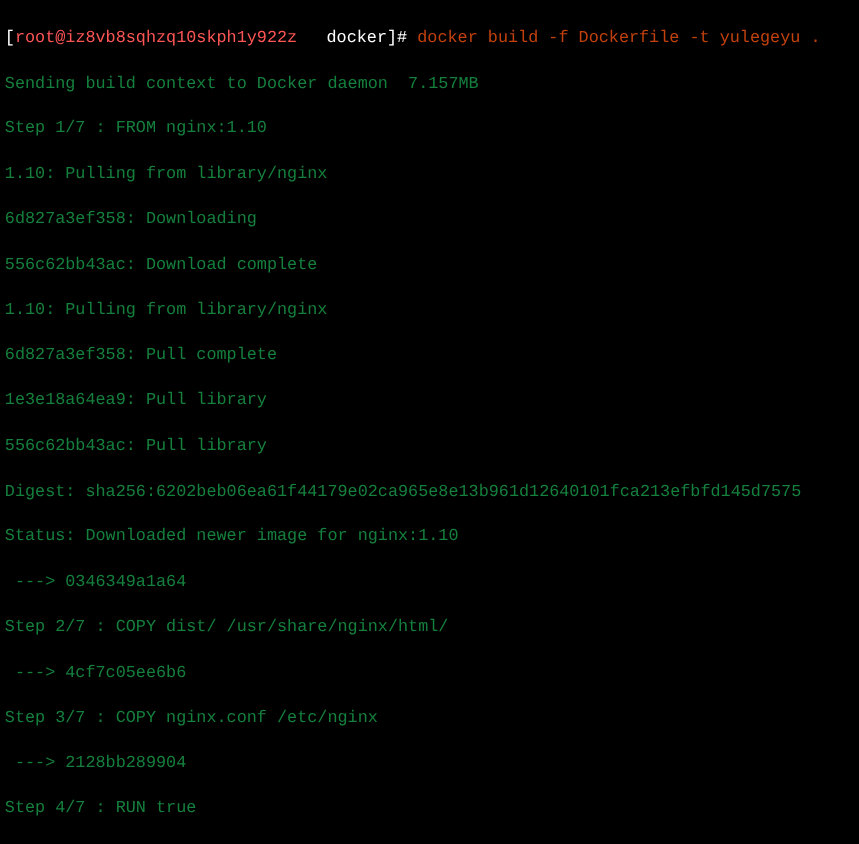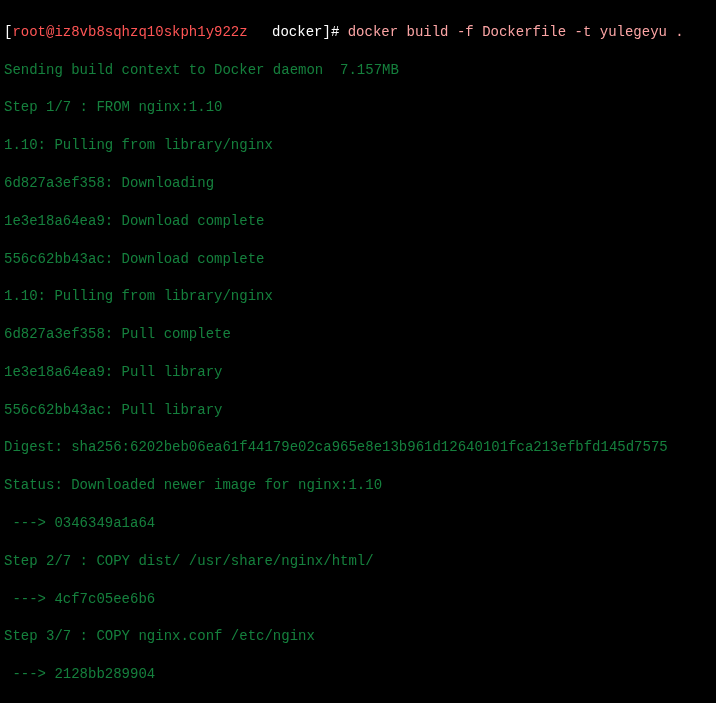--- a/index.html
+++ b/index.html
@@ -29,36 +29,35 @@
       margin-top: 20px;
     }
     .prompt-dir {
       color: #ffffff;
       margin-left: 16px;
     }
     .prompt-hash {
       color: #ffffff;
     }
     .command {
-      color: #fca5a5;
+      color: #c2410c;
     }
     .line {
       color: #15803d;
     }
   </style>
 </head>
 <body>
 
 <div class="terminal">
 <div><span class="prompt-bracket">[</span><span class="prompt-root">root@iz8vb8sqhzq10skph1y922z</span><span> </span><span class="prompt-dir">docker</span><span class="prompt-hash">]# </span><span class="command">docker build -f Dockerfile -t yulegeyu .</span></div>
 <div class="line">Sending build context to Docker daemon  7.157MB</div>
 <div class="line">Step 1/7 : FROM nginx:1.10</div>
 <div class="line">1.10: Pulling from library/nginx</div>
 <div class="line">6d827a3ef358: Downloading</div>
-<div class="line">1e3e18a64ea9: Download complete</div>
 <div class="line">556c62bb43ac: Download complete</div>
 <div class="line">1.10: Pulling from library/nginx</div>
 <div class="line">6d827a3ef358: Pull complete</div>
 <div class="line">1e3e18a64ea9: Pull library</div>
 <div class="line">556c62bb43ac: Pull library</div>
 <div class="line">Digest: sha256:6202beb06ea61f44179e02ca965e8e13b961d12640101fca213efbfd145d7575</div>
 <div class="line">Status: Downloaded newer image for nginx:1.10</div>
 <div class="line"> ---&gt; 0346349a1a64</div>
 <div class="line">Step 2/7 : COPY dist/ /usr/share/nginx/html/</div>
 <div class="line"> ---&gt; 4cf7c05ee6b6</div>

